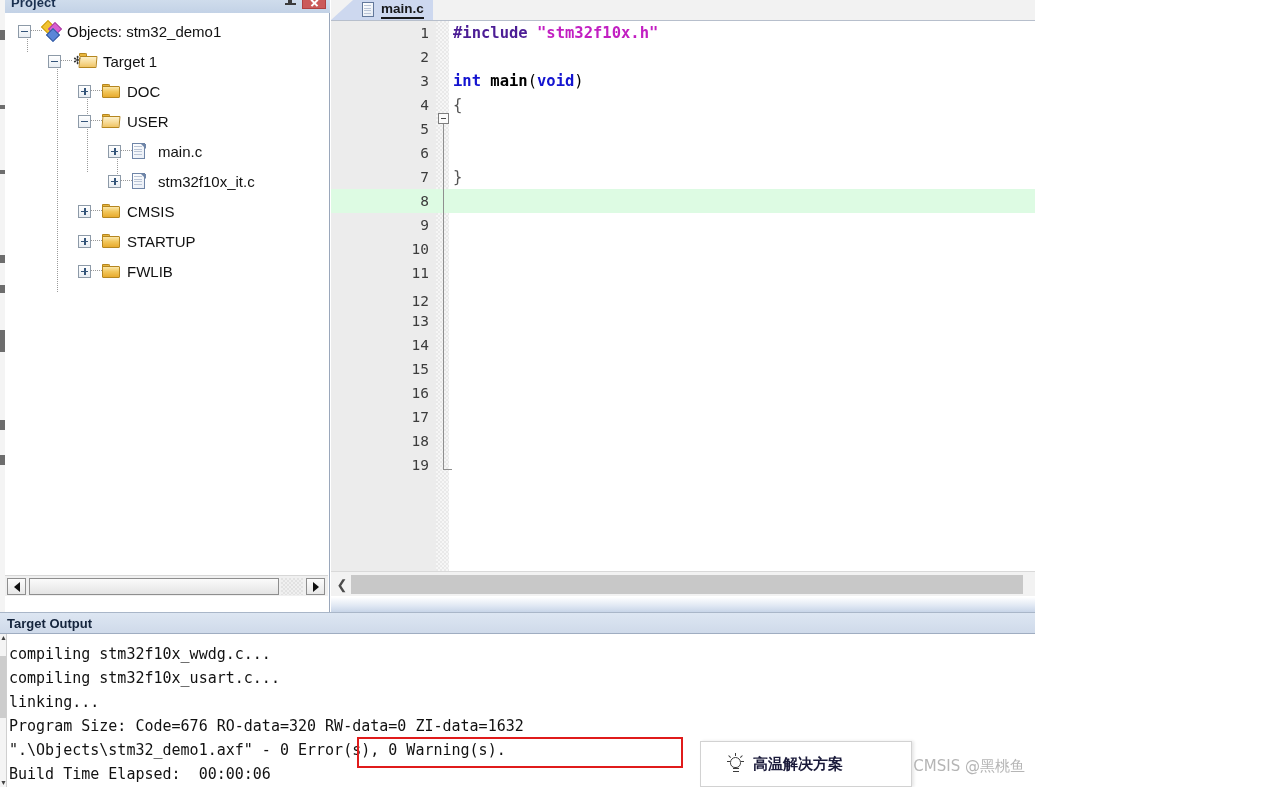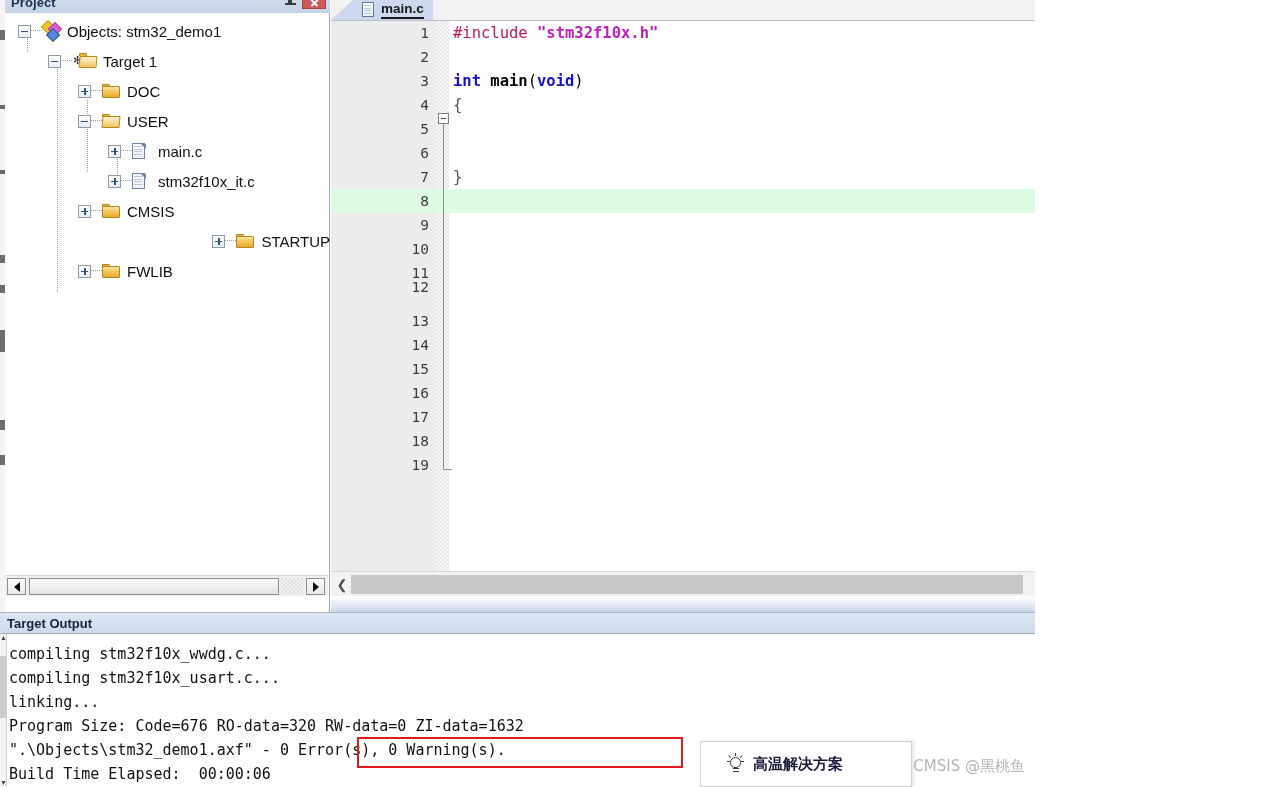--- a/index.html
+++ b/index.html
@@ -322,21 +322,21 @@
     line-height: 24px;
   }
   .ltext {
     position: absolute;
     left: 122px;
     font-family: "DejaVu Sans Mono", monospace;
     font-size: 15.5px;
     line-height: 24px;
     white-space: pre;
   }
-  .tok-pre   { color: #be185d; font-weight: normal; }
+  .tok-pre   { color: #4c1d95; font-weight: bold; }
   .tok-str   { color: #c21fc2; font-weight: bold; }
   .tok-kw    { color: #1414d0; font-weight: bold; }
   .tok-id    { color: #000000; font-weight: bold; }
   .tok-punc  { color: #000000; }
   .tok-brace { color: #555555; }
 
   
   .fold-box {
     position: absolute;
     left: 107px; top: 92px;
@@ -607,21 +607,21 @@
       <div class="tree-row" style="padding-left:73px;text-align:center;">
         <div class="expander plus"></div>
         <div class="dotline"></div>
         <div class="folder">
           <div class="tab-f"></div>
             <div class="body-f"></div>
         </div>
         <div class="tree-label" style="margin-left:6px;">CMSIS</div>
       </div>
 
-      <div class="tree-row" style="padding-left:73px;justify-content:flex-end;">
+      <div class="tree-row" style="padding-left:73px;">
         <div class="expander plus"></div>
         <div class="dotline"></div>
         <div class="folder">
           <div class="tab-f"></div>
             <div class="body-f"></div>
         </div>
         <div class="tree-label" style="margin-left:6px;">STARTUP</div>
       </div>
 
       <div class="tree-row" style="padding-left:73px;">
@@ -696,21 +696,21 @@
       </div>
       <div class="code-line" style="top:192px">
         <span class="lnum">9</span>
       </div>
       <div class="code-line" style="top:216px">
         <span class="lnum">10</span>
       </div>
       <div class="code-line" style="top:240px">
         <span class="lnum">11</span>
       </div>
-      <div class="code-line" style="top:254px">
+      <div class="code-line" style="top:268px">
         <span class="lnum">12</span>
       </div>
       <div class="code-line" style="top:288px">
         <span class="lnum">13</span>
       </div>
       <div class="code-line" style="top:312px">
         <span class="lnum">14</span>
       </div>
       <div class="code-line" style="top:336px">
         <span class="lnum">15</span>

